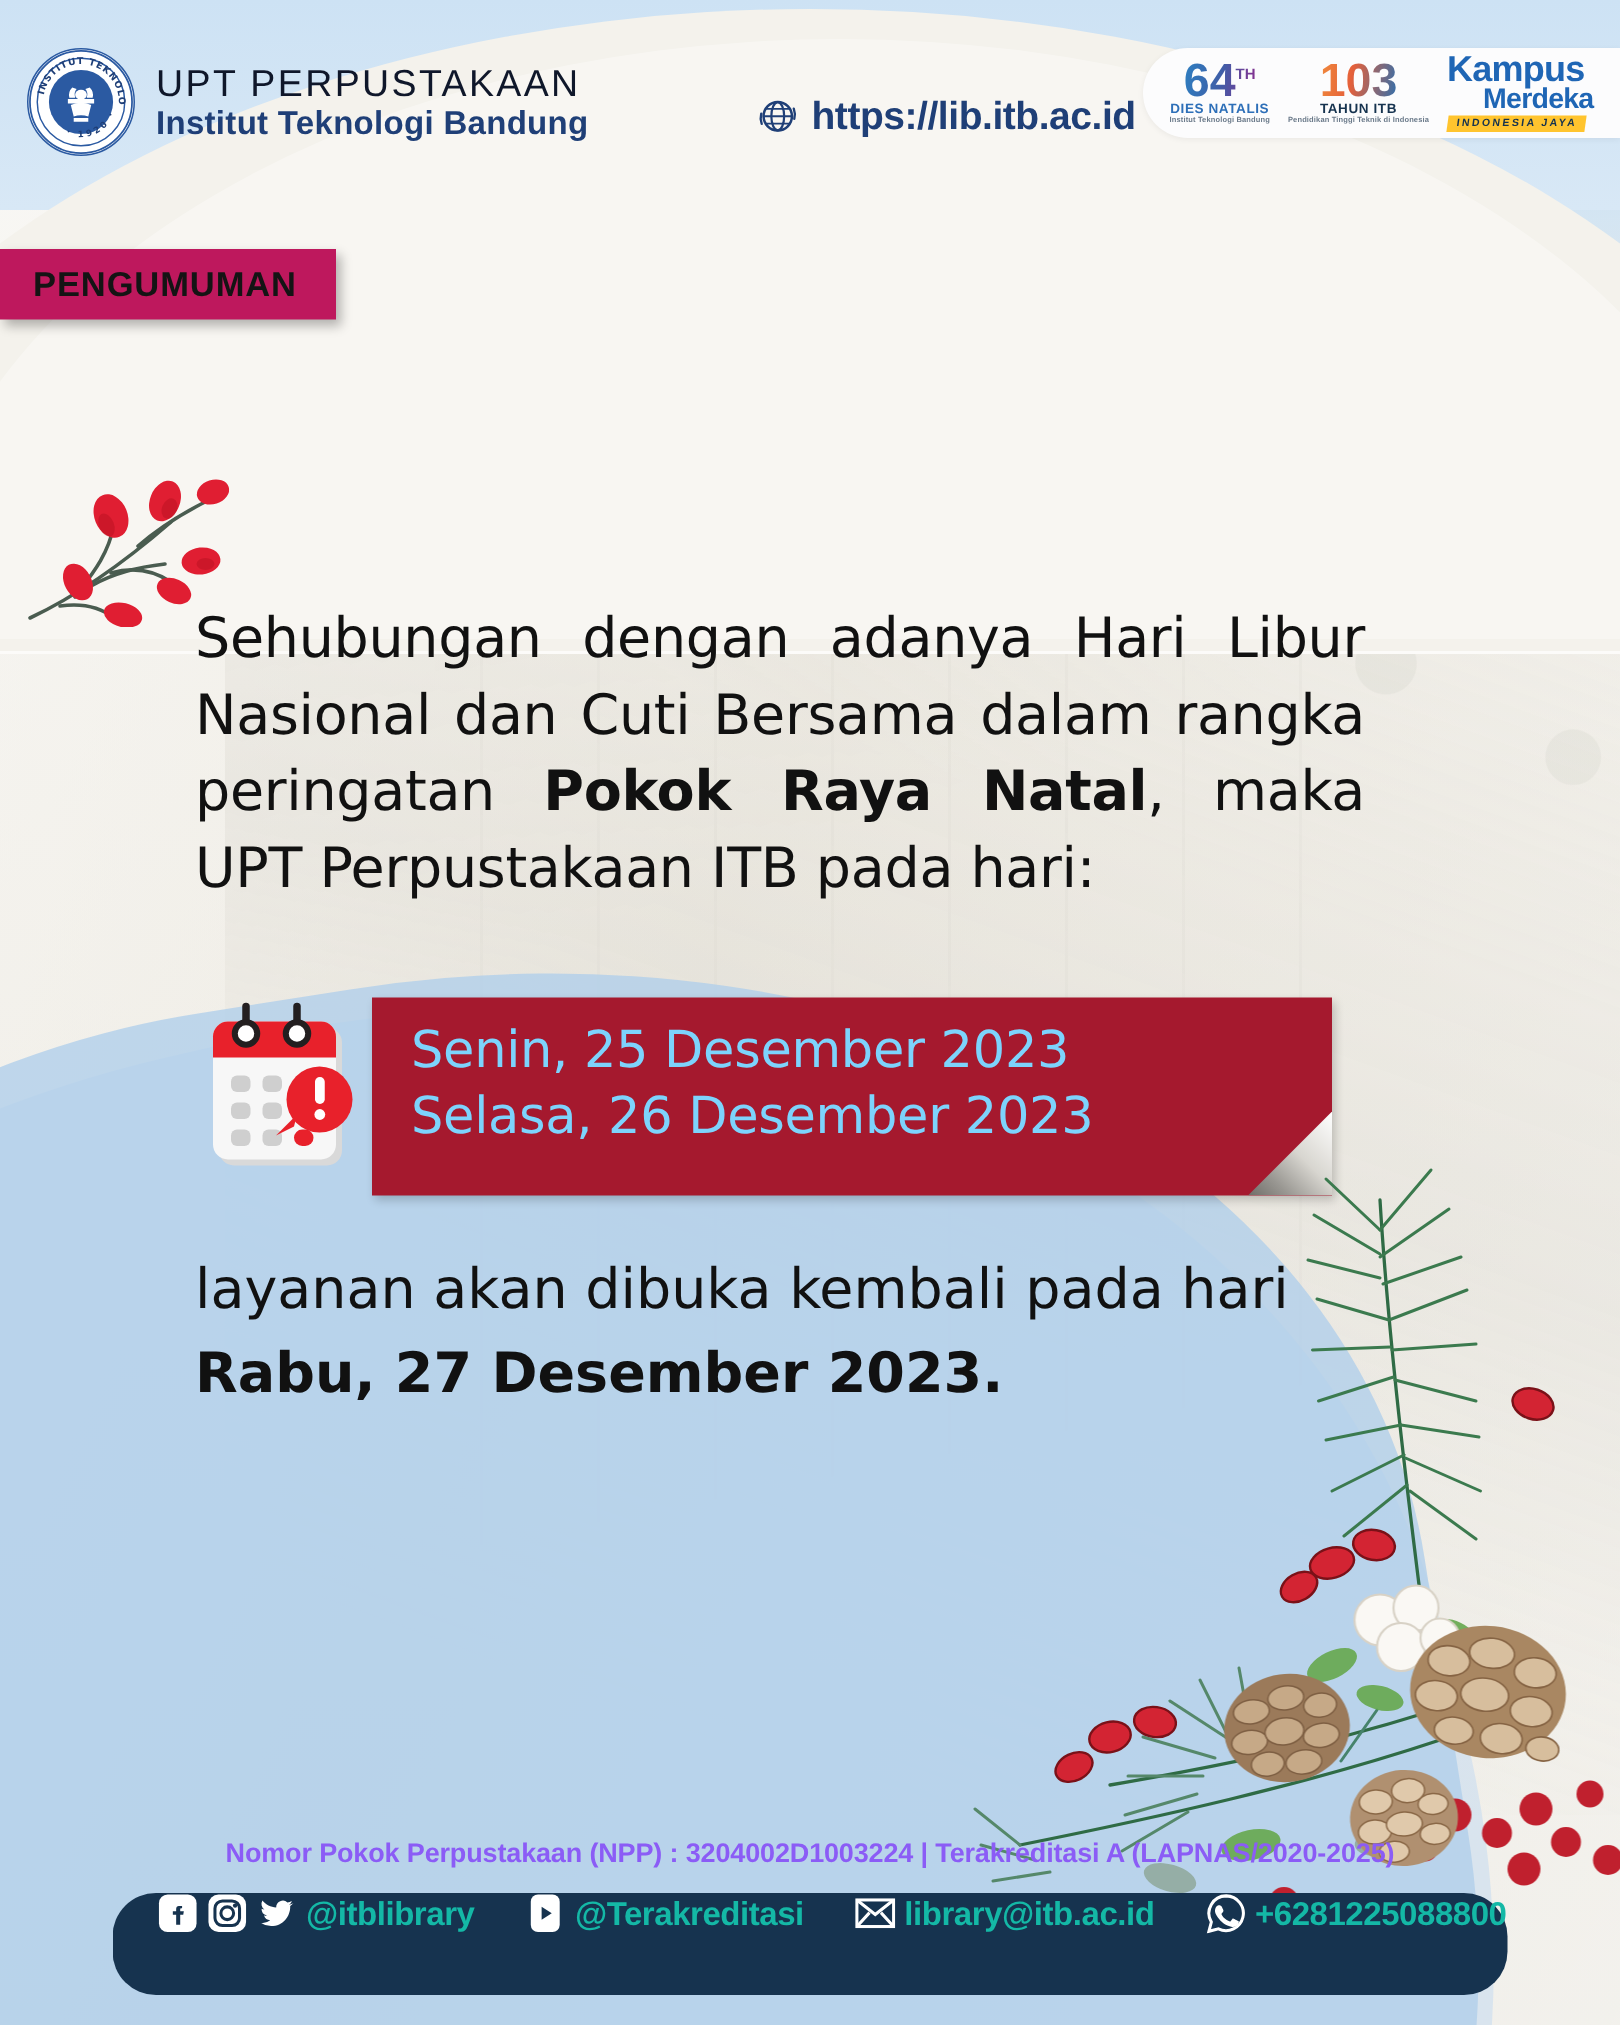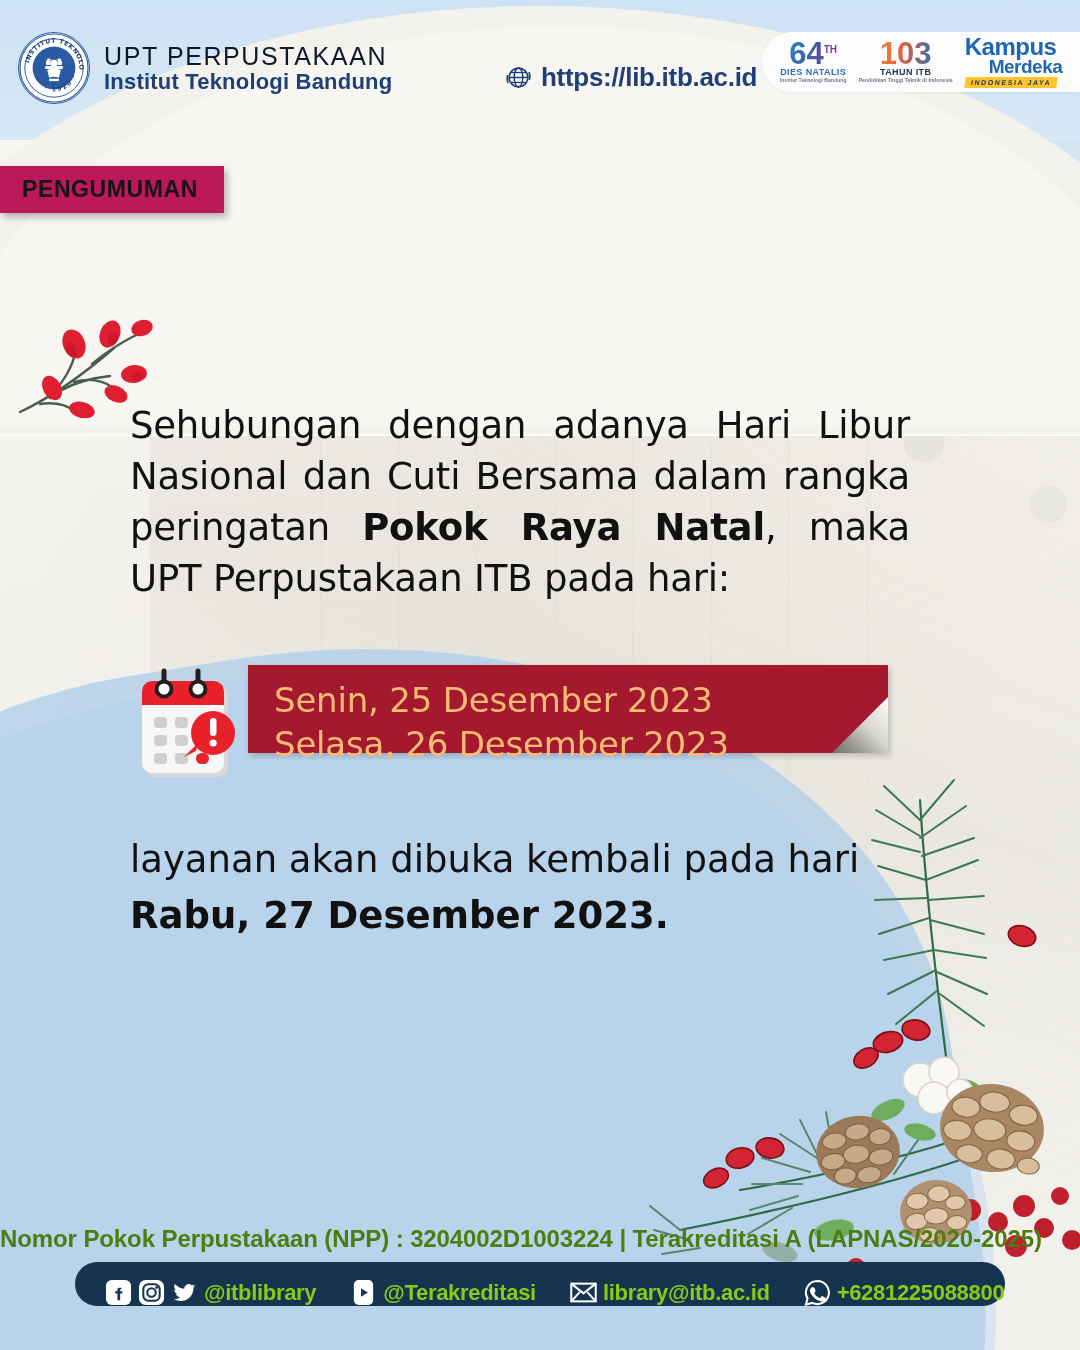--- a/index.html
+++ b/index.html
@@ -144,24 +144,24 @@
     font-family:"DejaVu Sans", sans-serif;
     font-weight:400;
     letter-spacing:-.2px;
   }
   .body-text b{font-weight:700;}
 
   
   .date-row{position:absolute;left:140px;top:665px;display:flex;align-items:flex-start;}
   .cal-icon{width:98px;height:120px;position:relative;flex:0 0 auto;}
   .banner{
-    position:relative;margin-left:10px;width:640px;height:88px;
+    position:relative;margin-left:10px;width:640px;height:132px;
     background:#A5192E;
     padding:14px 24px 2px 26px;
-    color:#fdba74;
+    color:#7dd3fc;
     box-shadow:2px 3px 6px rgba(0,0,0,.2);
   }
   .banner-line{font-size:34px;line-height:1.28;font-family:"DejaVu Sans", sans-serif;letter-spacing:-.2px;}
   .curl{
     position:absolute;right:0;bottom:0;width:56px;height:56px;
     background:linear-gradient(225deg,#ffffff 0%, #d8d6d0 45%, #9a9893 75%, #6f6d68 100%);
     clip-path:polygon(100% 0, 100% 100%, 0 100%);
   }
 
   
@@ -170,28 +170,28 @@
     font-size:37px;line-height:1.45;color:#111;
     font-family:"DejaVu Sans", sans-serif;
   }
   .closing .strong{font-weight:700;display:block;margin-top:2px;}
 
   
   .xmas{position:absolute;right:-10px;bottom:60px;width:470px;height:530px;pointer-events:none;}
 
   
   .npp{
-    position:absolute;left:0;right:0;top:1225px;
-    font-size:24px;font-weight:700;color:#4d7c0f;letter-spacing:-.1px;
+    position:absolute;left:0;right:0;top:1225px;text-align:center;
+    font-size:18px;font-weight:700;color:#8b5cf6;letter-spacing:-.1px;
   }
   .social-bar{
-    position:absolute;left:75px;top:1262px;width:930px;height:44px;
+    position:absolute;left:75px;top:1262px;width:930px;height:68px;
     background:#16334F;border-radius:29px;
-    display:flex;align-items:flex-end;padding-left:30px;gap:0;
-    color:#84cc16;
+    display:flex;align-items:flex-start;padding-left:30px;gap:0;
+    color:#14b8a6;
   }
   .sgroup{display:flex;align-items:center;gap:6px;margin-right:34px;}
   .sgroup .lbl{font-size:22px;font-weight:700;letter-spacing:-.3px;}
   .si{width:27px;height:27px;display:inline-block;flex:0 0 auto;}
 </style>
 </head>
 <body>
 
 <div id="poster">
 

